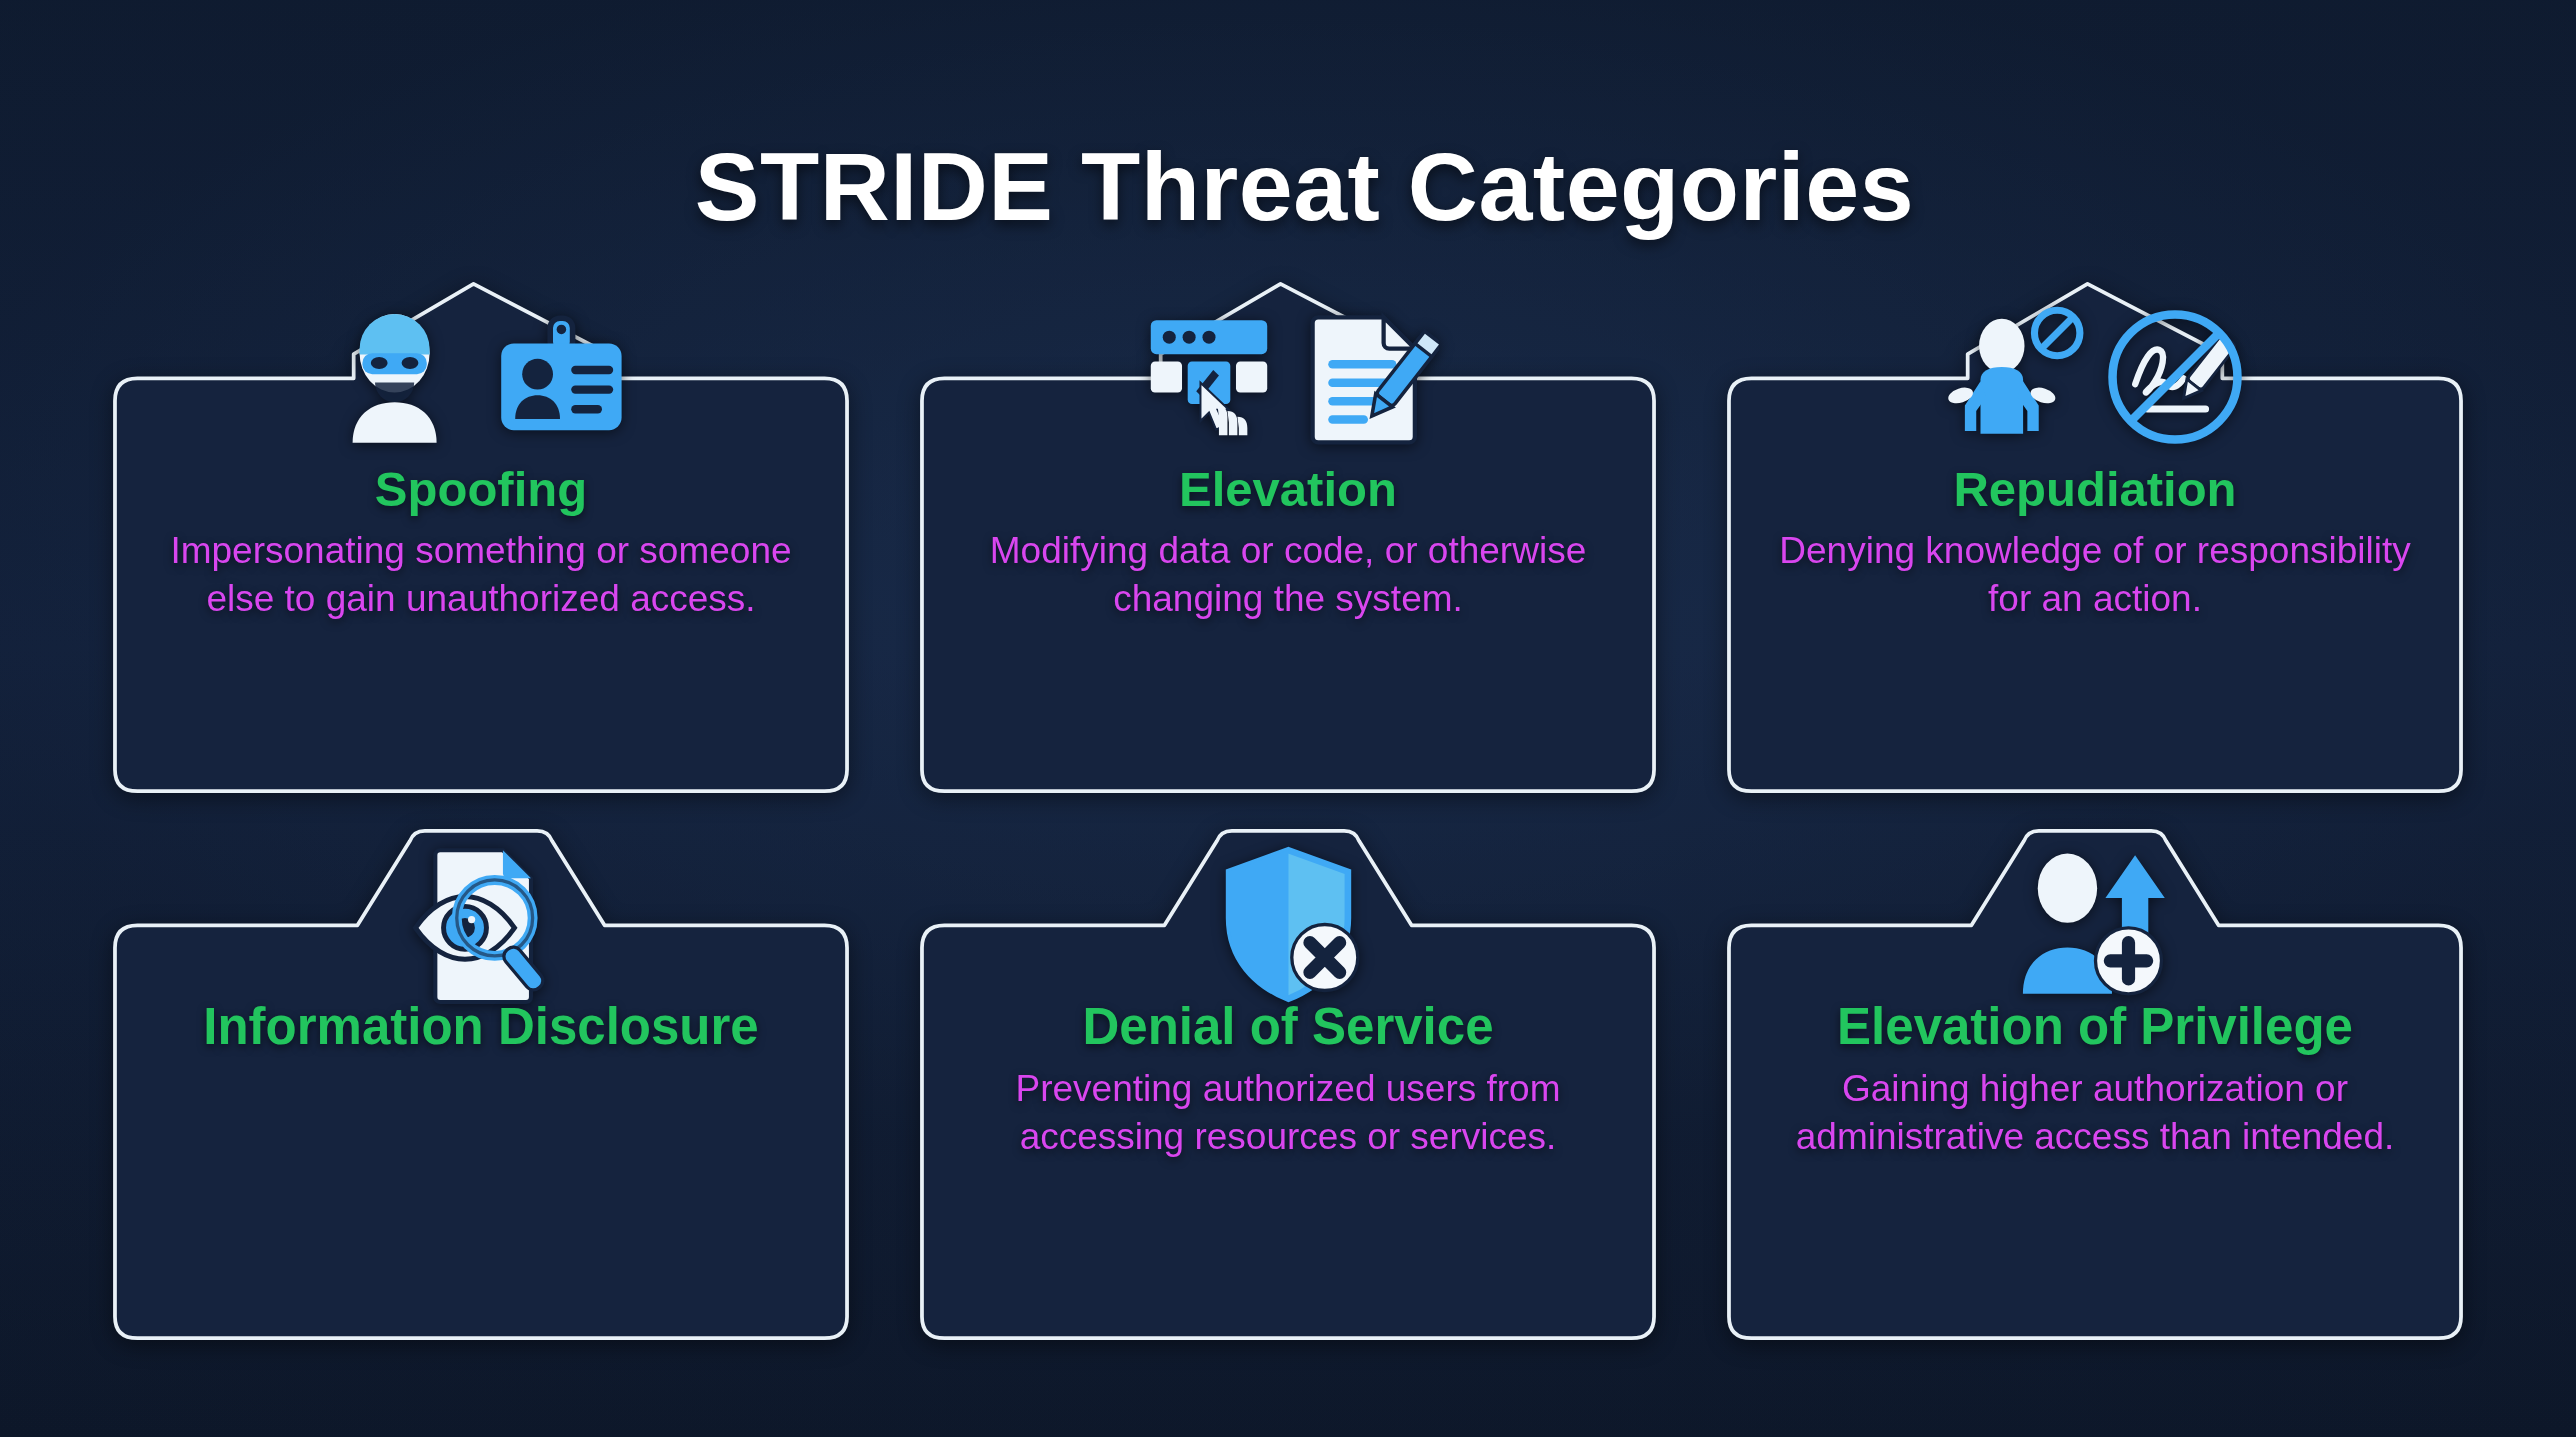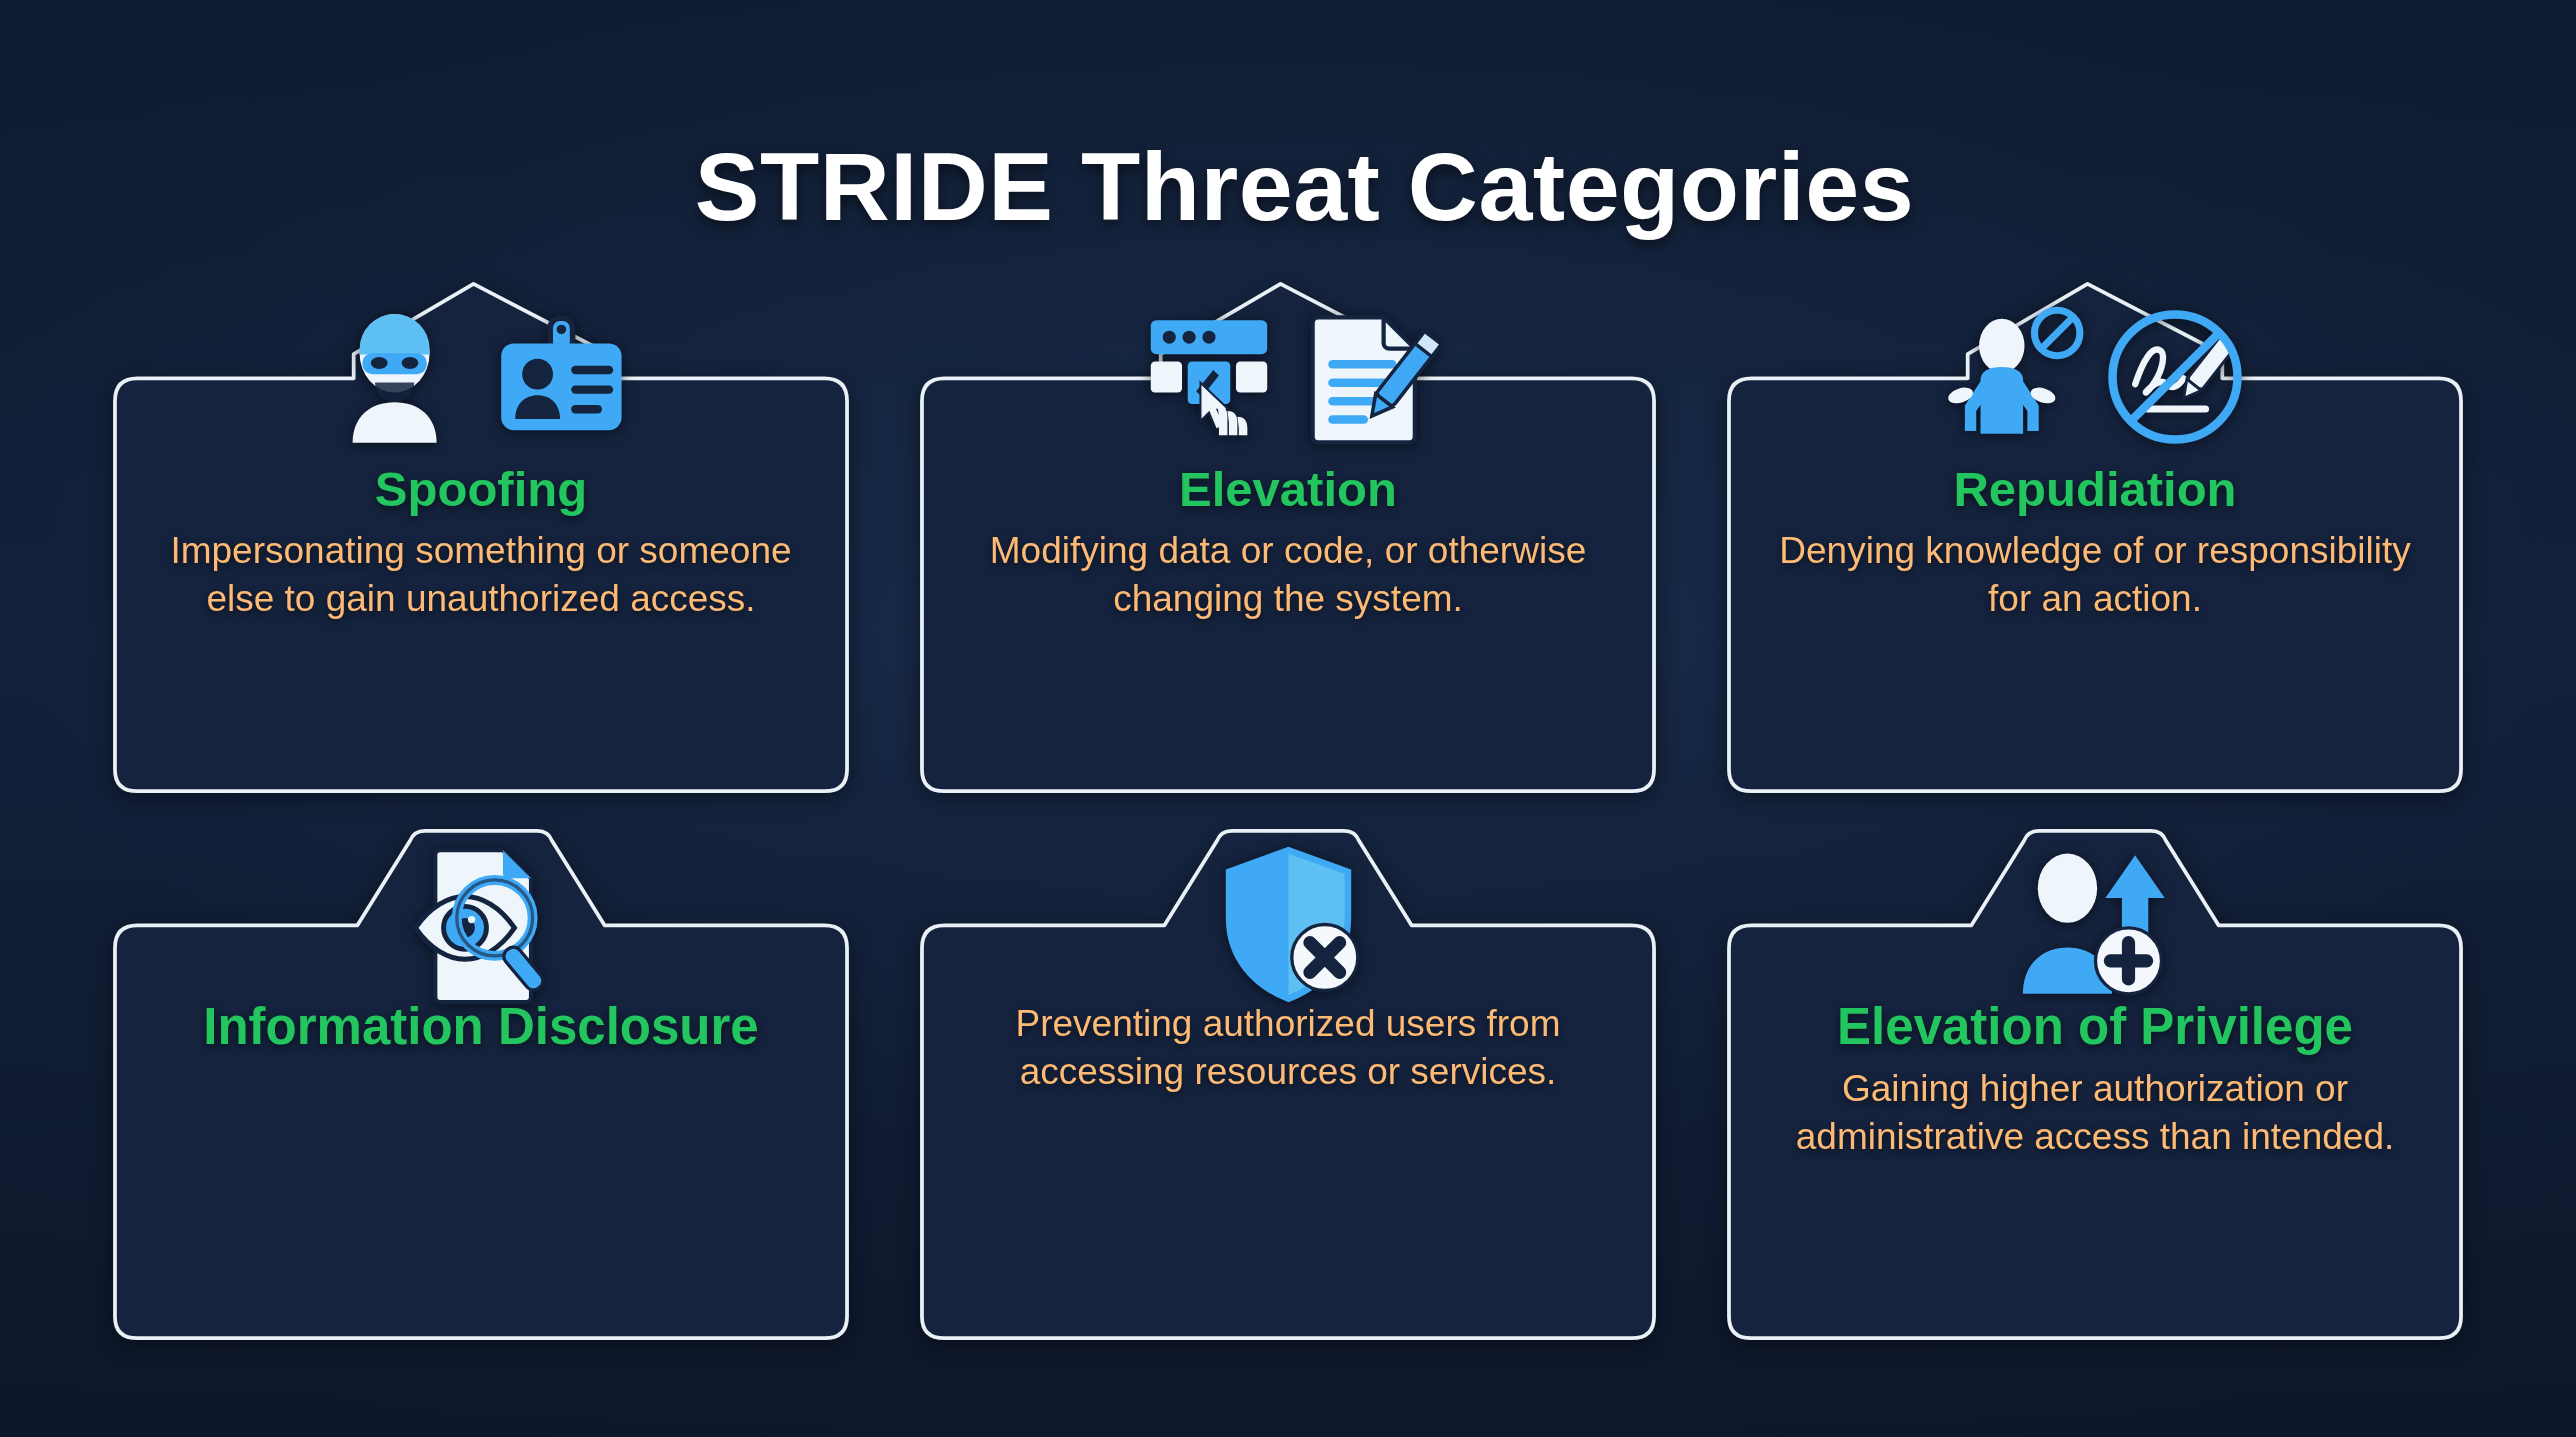--- a/index.html
+++ b/index.html
@@ -88,21 +88,21 @@
     font-weight:700;
     color:#22c55e;
     line-height:1.06;
     margin:0 0 11.2px 0;
     text-shadow:0 2.8px 8.4px rgba(0,0,0,.55);
     white-space:nowrap;
   }
   .cat-desc{
     font-size:37px;
     font-weight:400;
-    color:#fdba74;
+    color:#d946ef;
     line-height:1.30;
     margin:0;
     text-shadow:0 2.8px 8.4px rgba(0,0,0,.55);
     max-width:655px;
   }
   
   .row2 .card-text{top:172px;}
   .row2 .cat-title{font-size:51px;}
 </style>
 </head>
@@ -252,20 +252,21 @@
     <div class="icon-row">
 
       <svg width="165" height="165" viewBox="0 0 100 100">
         <path d="M50 5 L86 18 v28 c0 25-16 41-36 49 C30 87 14 71 14 46 V18z" fill="#5ec0f2" stroke="#3fa9f5" stroke-width="4"></path>
         <path d="M50 5 v90 C30 87 14 71 14 46 V18z" fill="#3fa9f5"></path>
         <circle cx="72" cy="70" r="20" fill="#f4f8fc" stroke="#14233e" stroke-width="2"></circle>
         <path d="M63 61 L81 79 M81 61 L63 79" stroke="#14233e" stroke-width="8" stroke-linecap="round"></path>
       </svg>
     </div>
     <div class="card-text">
+      <div class="cat-title">Denial of Service</div>
       <p class="cat-desc">Preventing authorized users from accessing resources or services.</p>
     </div>
   </div>
 
   <div class="card row2">
     <svg class="card-shape" viewBox="0 0 788 548">
       <path d="M3 522 L3 128 Q3 104 27 104 L262 104 L318 14 Q322 3 334 3 L454 3 Q466 3 470 14 L526 104 L761 104 Q785 104 785 128 L785 522 Q785 545 761 545 L27 545 Q3 545 3 522 Z"></path>
     </svg>
     <div class="icon-row">
 

